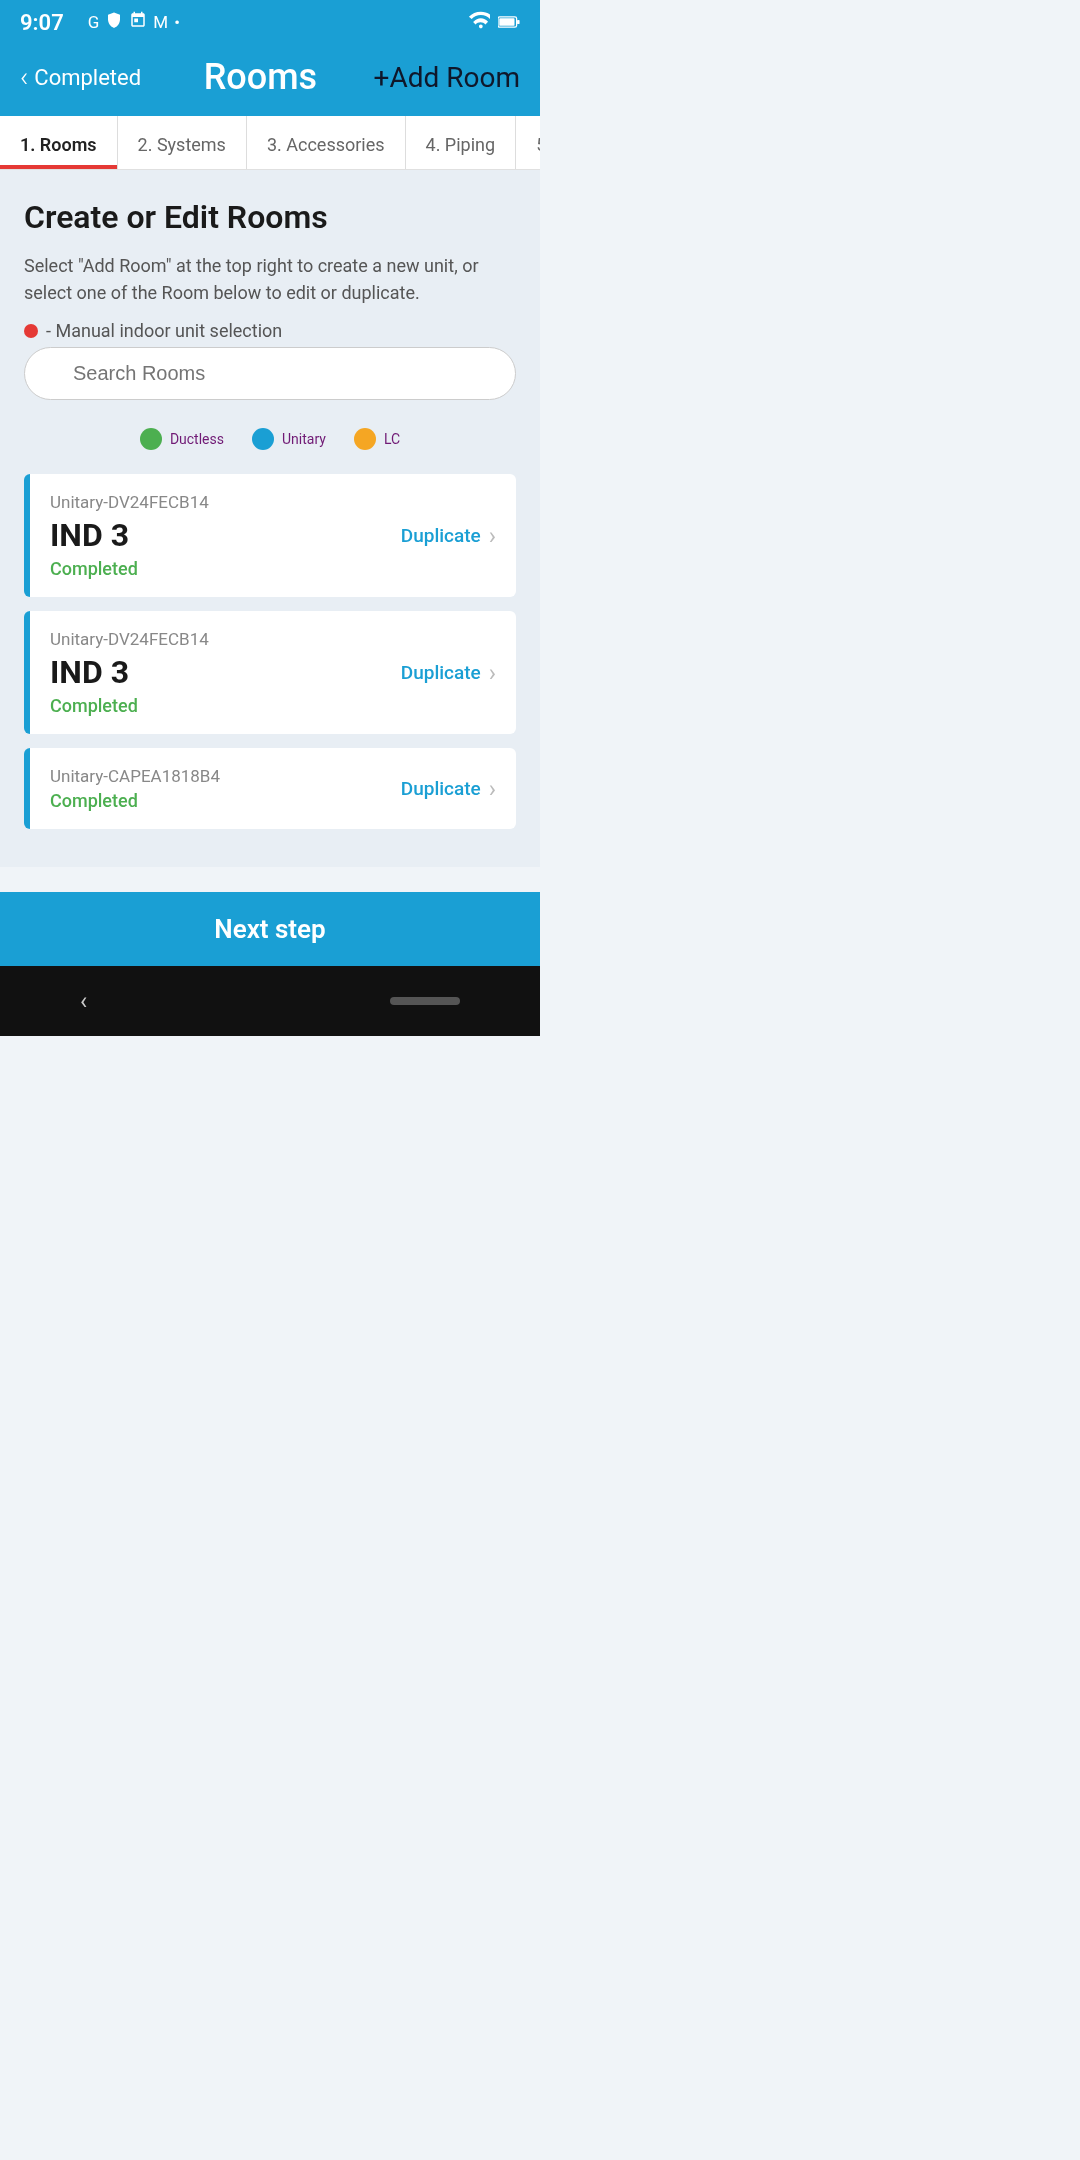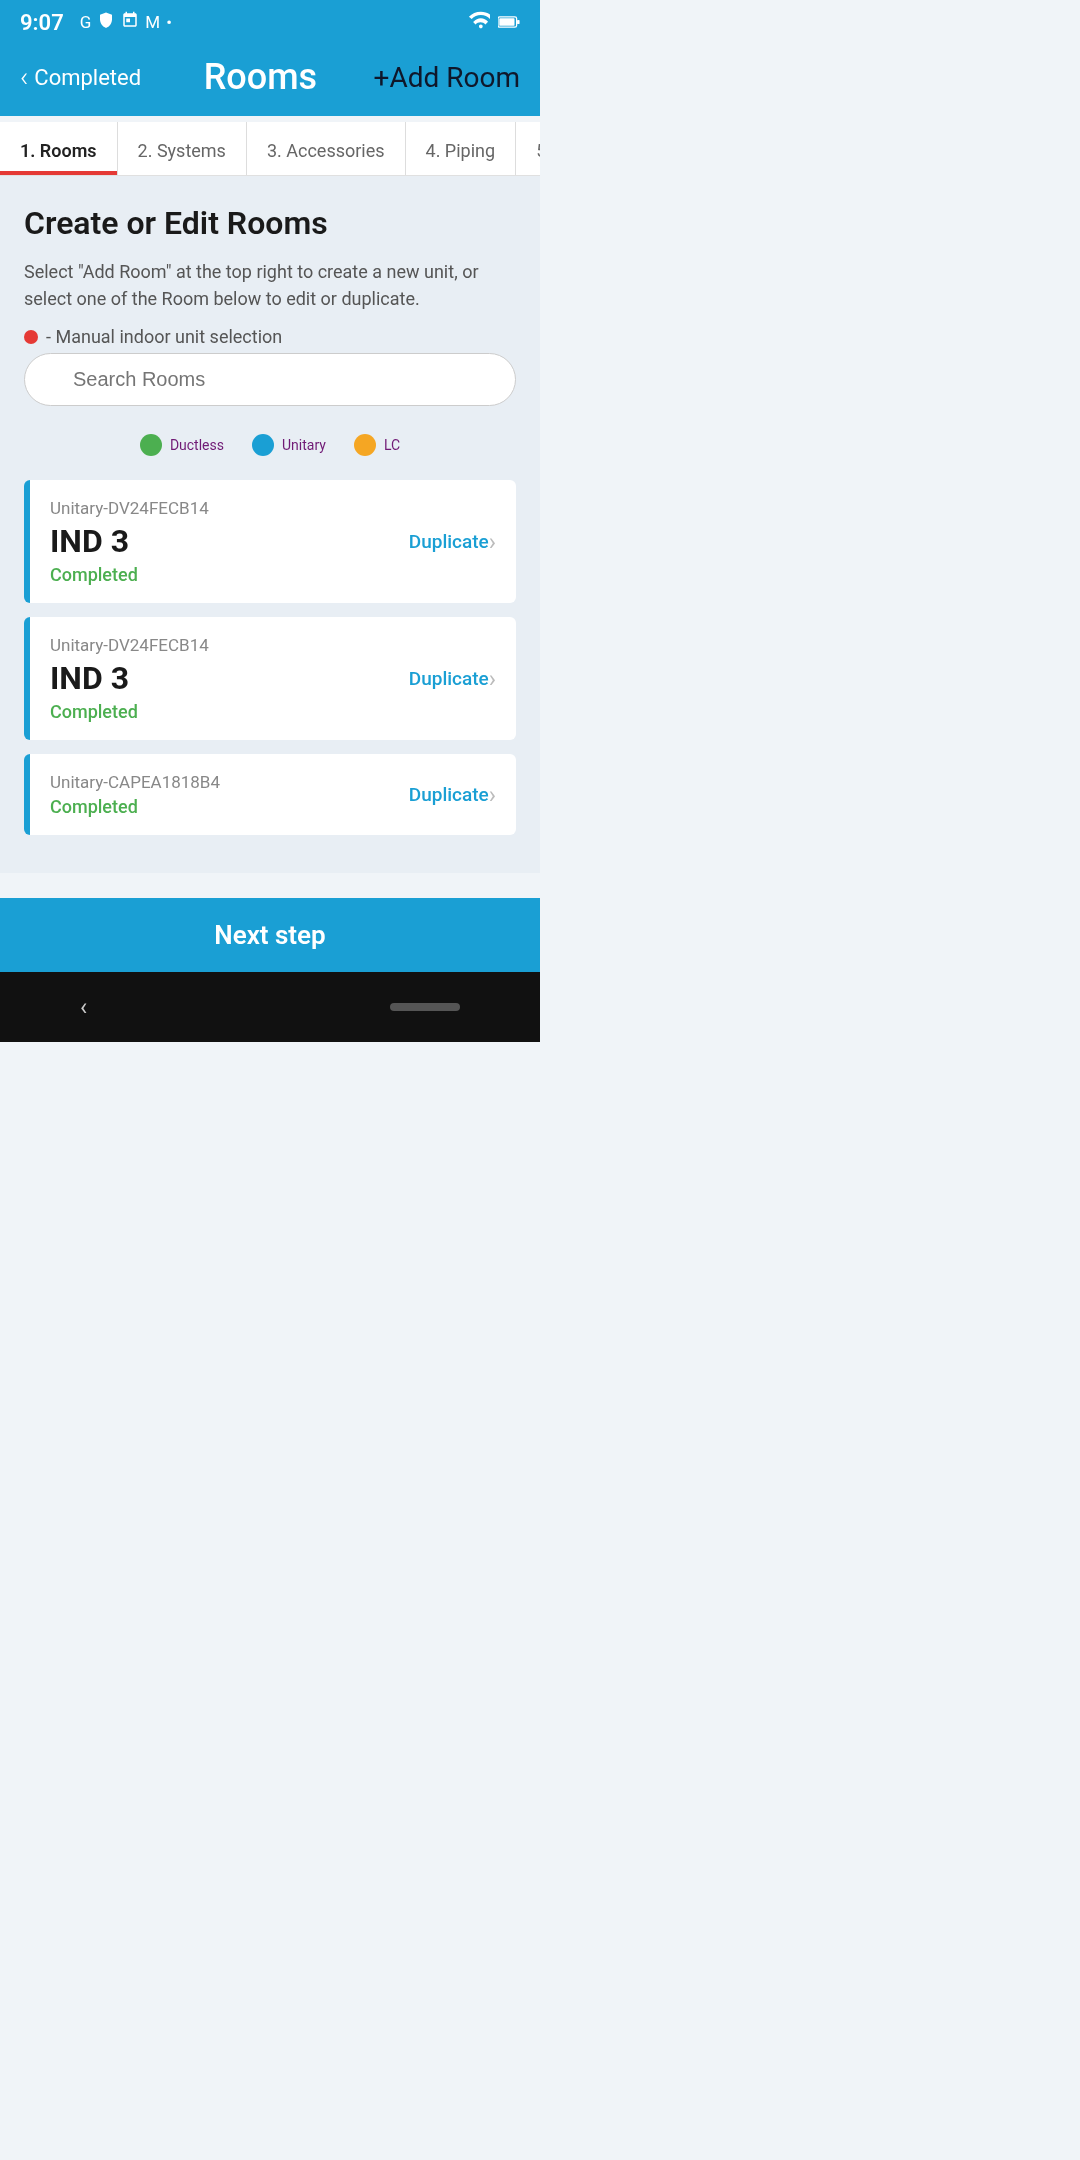--- a/index.html
+++ b/index.html
@@ -17,21 +17,21 @@
       background: #1a9fd4;
       height: 44px;
       display: flex;
       align-items: center;
       justify-content: space-between;
       padding: 0 20px;
     }
     .status-bar-left {
       display: flex;
       align-items: center;
-      gap: 16px;
+      gap: 24px;
     }
     .status-time {
       color: white;
       font-size: 22px;
       font-weight: 600;
     }
     .status-icons {
       display: flex;
       align-items: center;
       gap: 6px;
@@ -91,21 +91,20 @@
     }
 
     
     .tab-bar {
       background: white;
       display: flex;
       align-items: stretch;
       border-bottom: 1px solid #e0e0e0;
       overflow-x: auto;
       scrollbar-width: none;
-      margin-top: 6px;
     }
     .tab-bar::-webkit-scrollbar { display: none; }
     .tab-item {
       padding: 18px 20px 14px 20px;
       font-size: 18px;
       color: #666;
       white-space: nowrap;
       cursor: pointer;
       position: relative;
       border-right: 1px solid #ddd;
@@ -237,20 +236,21 @@
       margin-bottom: 4px;
     }
     .room-status {
       font-size: 18px;
       color: #4caf50;
       font-weight: 500;
     }
     .room-actions {
       display: flex;
       align-items: center;
+      gap: 8px;
     }
     .duplicate-btn {
       color: #1a9fd4;
       font-size: 19px;
       font-weight: 500;
       cursor: pointer;
     }
     .chevron-right {
       color: #bbb;
       font-size: 24px;

